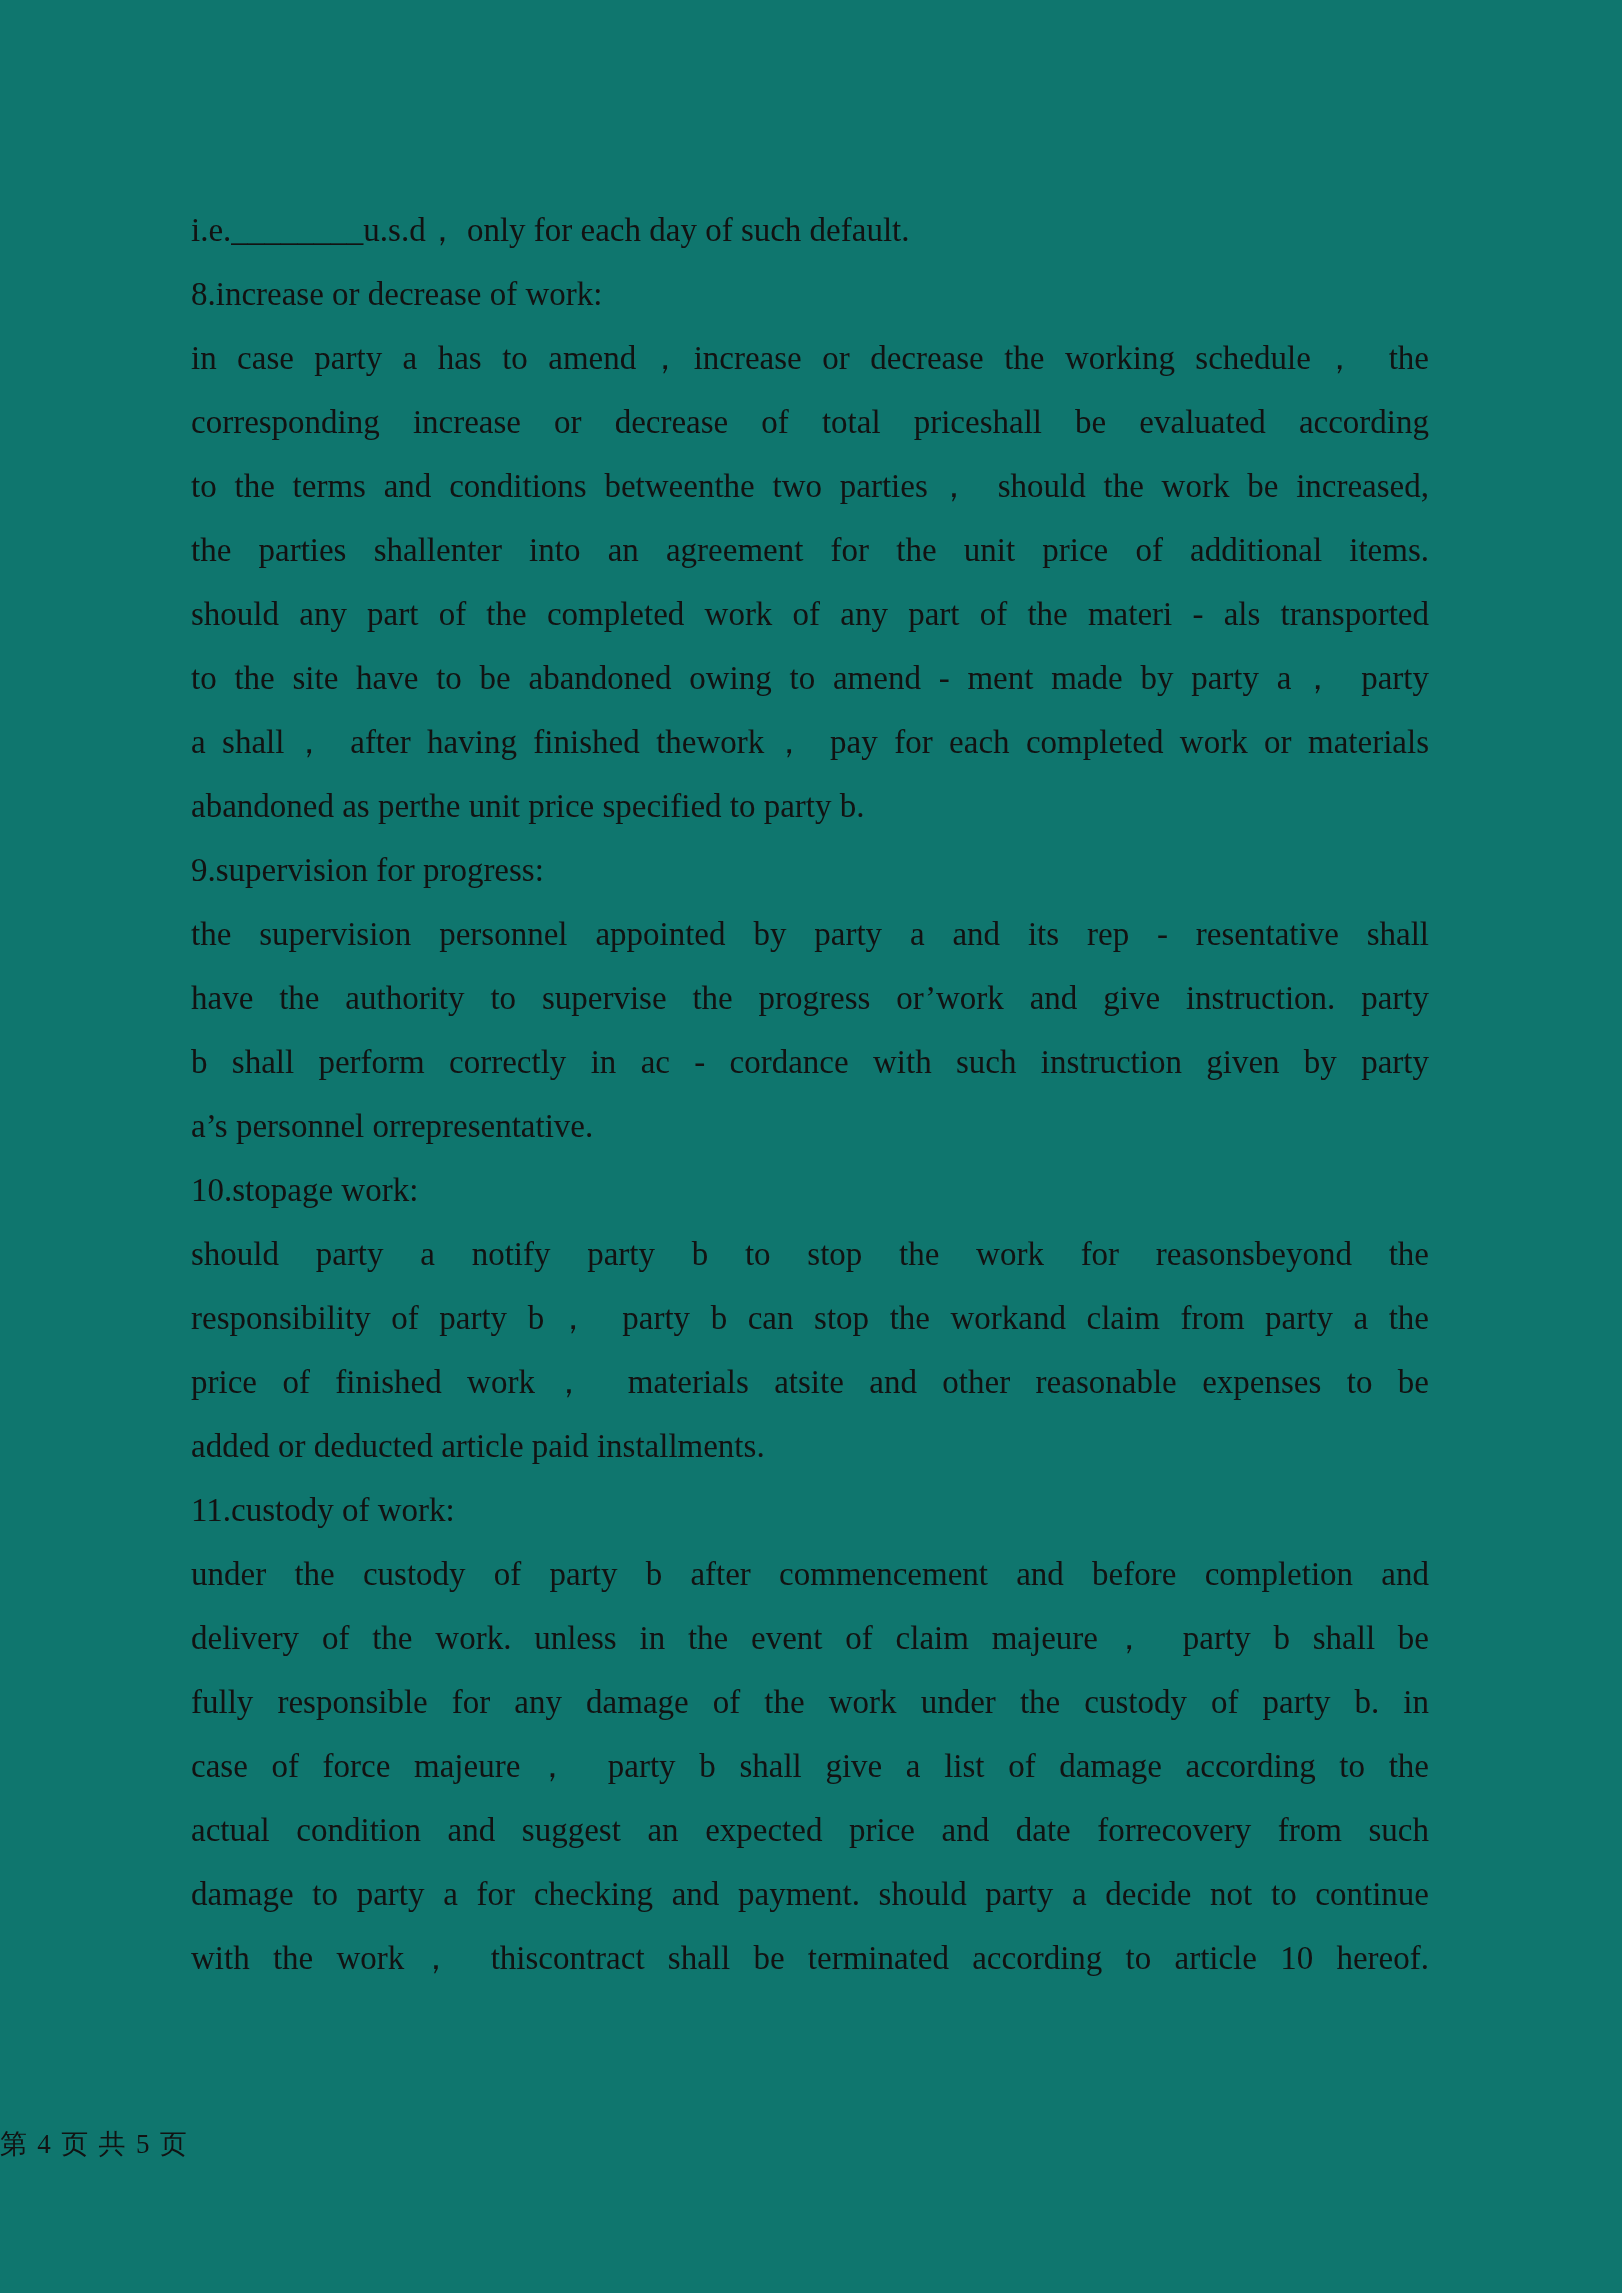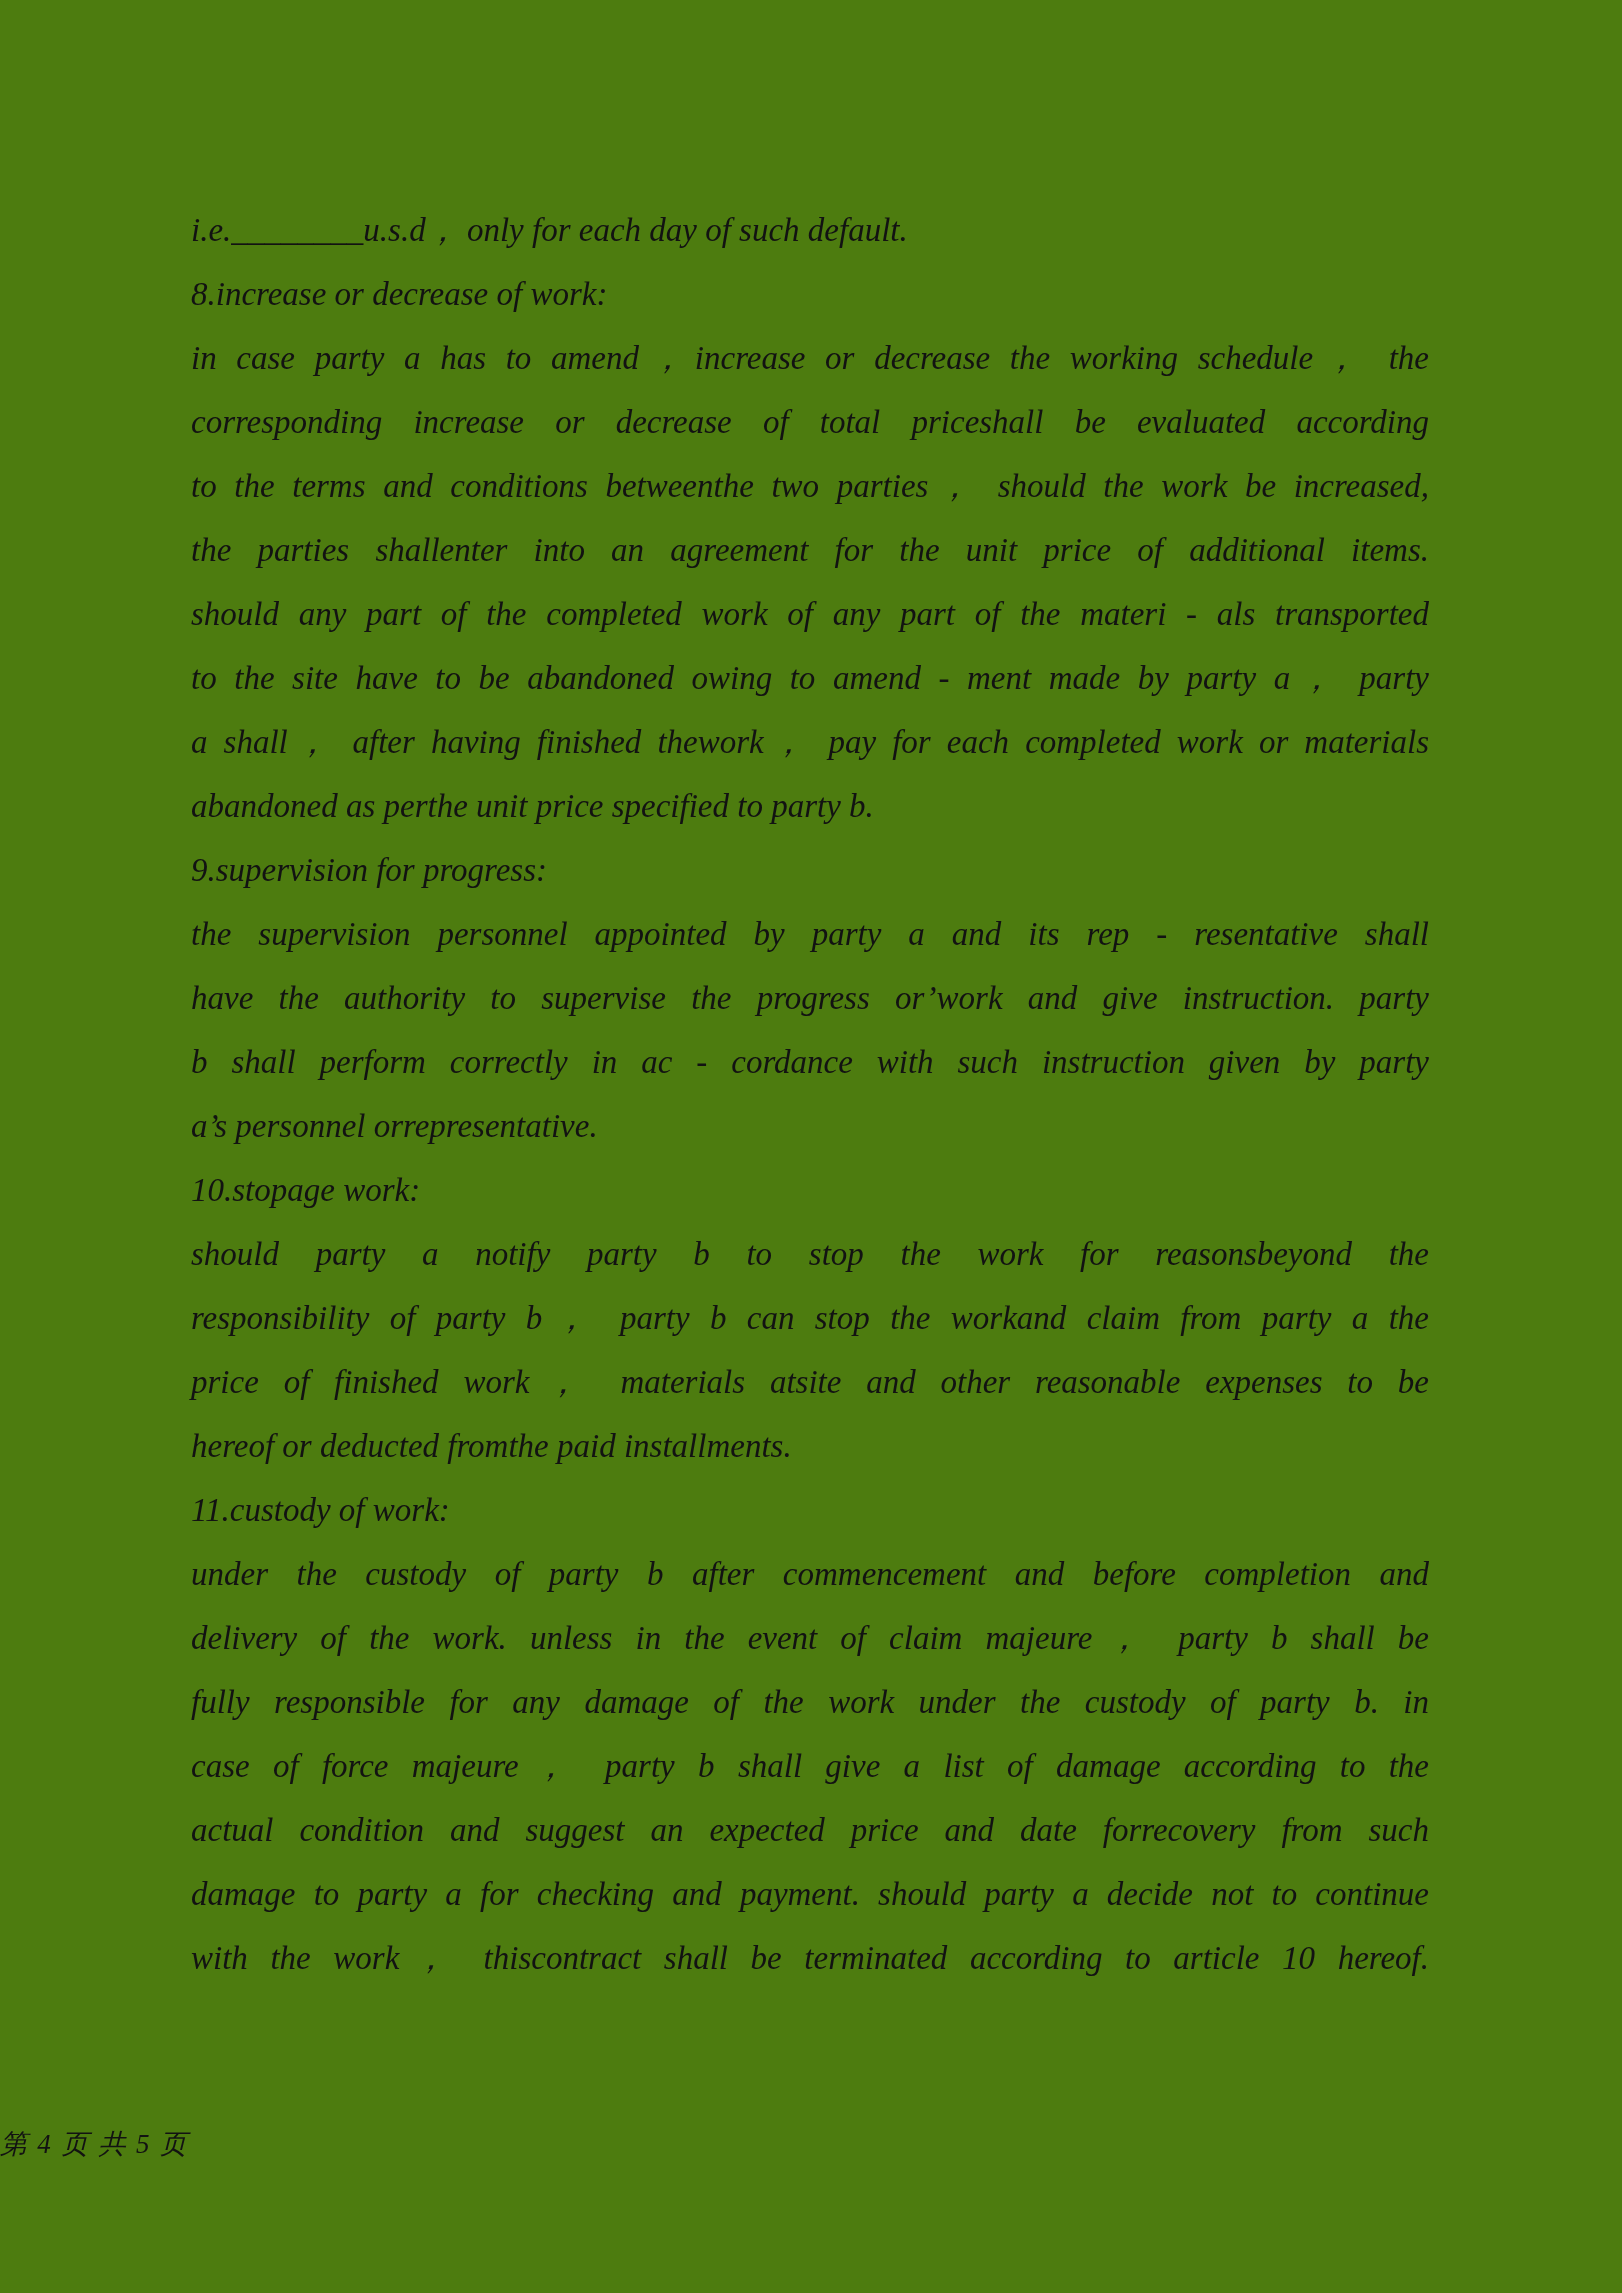--- a/index.html
+++ b/index.html
@@ -38,42 +38,42 @@
     top: 2126px;
     left: 0;
     width: 100%;
     font-size: 27px;
     letter-spacing: 1.8px;
   }
 </style>
 </head>
 <body>
 
-<div class="page" style="background: #4d7c0f; color: rgb(18, 18, 18); font-style: italic;">
+<div class="page" style="background: #0f766e; color: rgb(18, 18, 18);">
   <div class="body-text">
       <div class="line">i.e.________u.s.d， only for each day of such default.</div>
       <div class="line">8.increase or decrease of work:</div>
       <div class="line justify">in case party a has to amend，increase or decrease the working schedule， the</div>
       <div class="line justify">corresponding increase or decrease of total priceshall be evaluated according</div>
       <div class="line justify">to the terms and conditions betweenthe two parties， should the work be increased,</div>
       <div class="line justify">the parties shallenter into an agreement for the unit price of additional items.</div>
       <div class="line justify">should any part of the completed work of any part of the materi - als transported</div>
       <div class="line justify">to the site have to be abandoned owing to amend - ment made by party a， party</div>
       <div class="line justify">a shall， after having finished thework， pay for each completed work or materials</div>
       <div class="line">abandoned as perthe unit price specified to party b.</div>
       <div class="line">9.supervision for progress:</div>
       <div class="line justify">the supervision personnel appointed by party a and its rep - resentative shall</div>
       <div class="line justify">have the authority to supervise the progress or’work and give instruction. party</div>
       <div class="line justify">b shall perform correctly in ac - cordance with such instruction given by party</div>
       <div class="line">a’s personnel orrepresentative.</div>
       <div class="line">10.stopage work:</div>
       <div class="line justify">should party a notify party b to stop the work for reasonsbeyond the</div>
       <div class="line justify">responsibility of party b， party b can stop the workand claim from party a the</div>
       <div class="line justify">price of finished work， materials atsite and other reasonable expenses to be</div>
-      <div class="line">hereof or deducted fromthe paid installments.</div>
+      <div class="line">added or deducted article paid installments.</div>
       <div class="line">11.custody of work:</div>
       <div class="line justify">under the custody of party b after commencement and before completion and</div>
       <div class="line justify">delivery of the work. unless in the event of claim majeure， party b shall be</div>
       <div class="line justify">fully responsible for any damage of the work under the custody of party b. in</div>
       <div class="line justify">case of force majeure， party b shall give a list of damage according to the</div>
       <div class="line justify">actual condition and suggest an expected price and date forrecovery from such</div>
       <div class="line justify">damage to party a for checking and payment. should party a decide not to continue</div>
       <div class="line justify">with the work， thiscontract shall be terminated according to article 10 hereof.</div>
     </div>
   <div class="footer">

